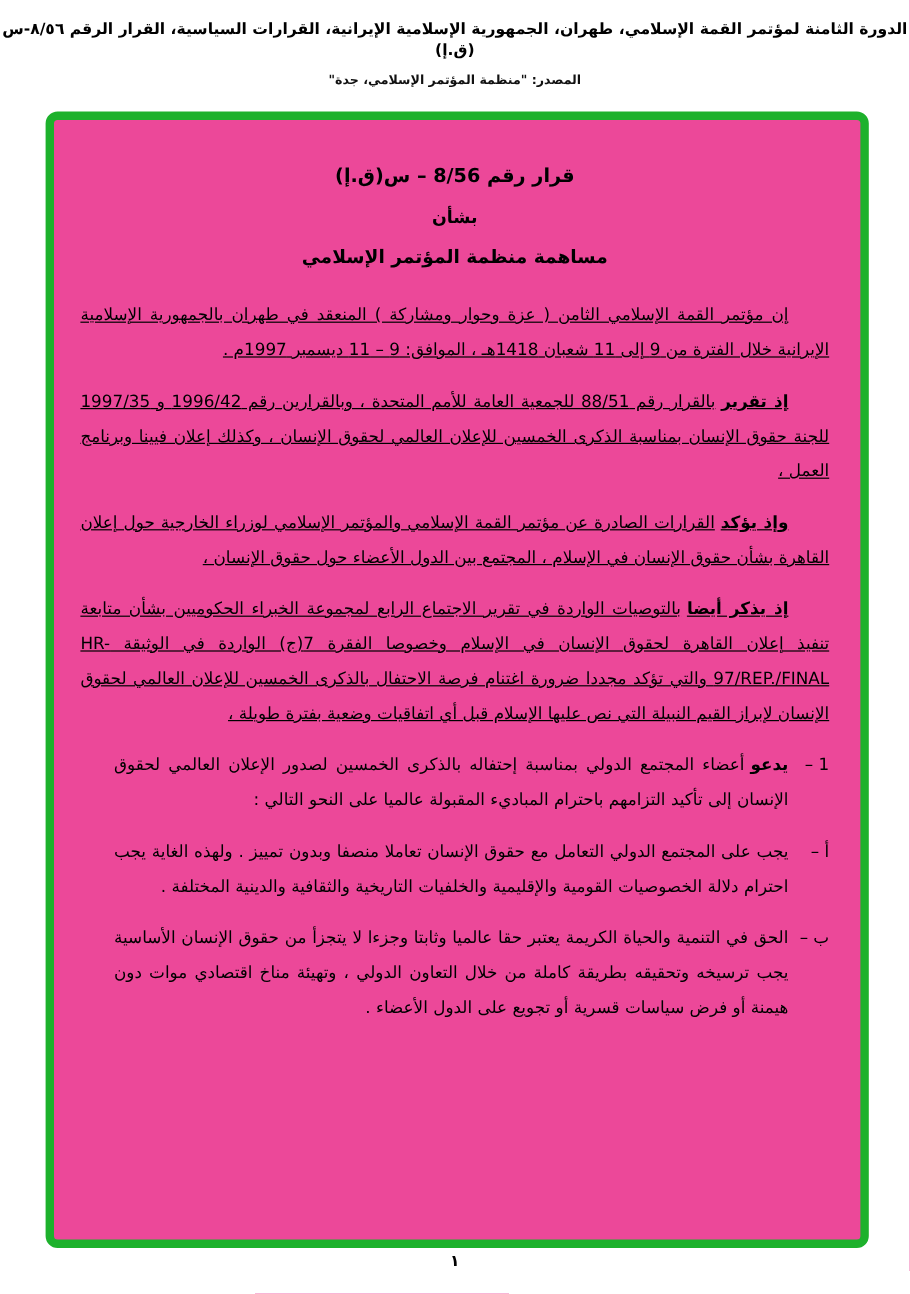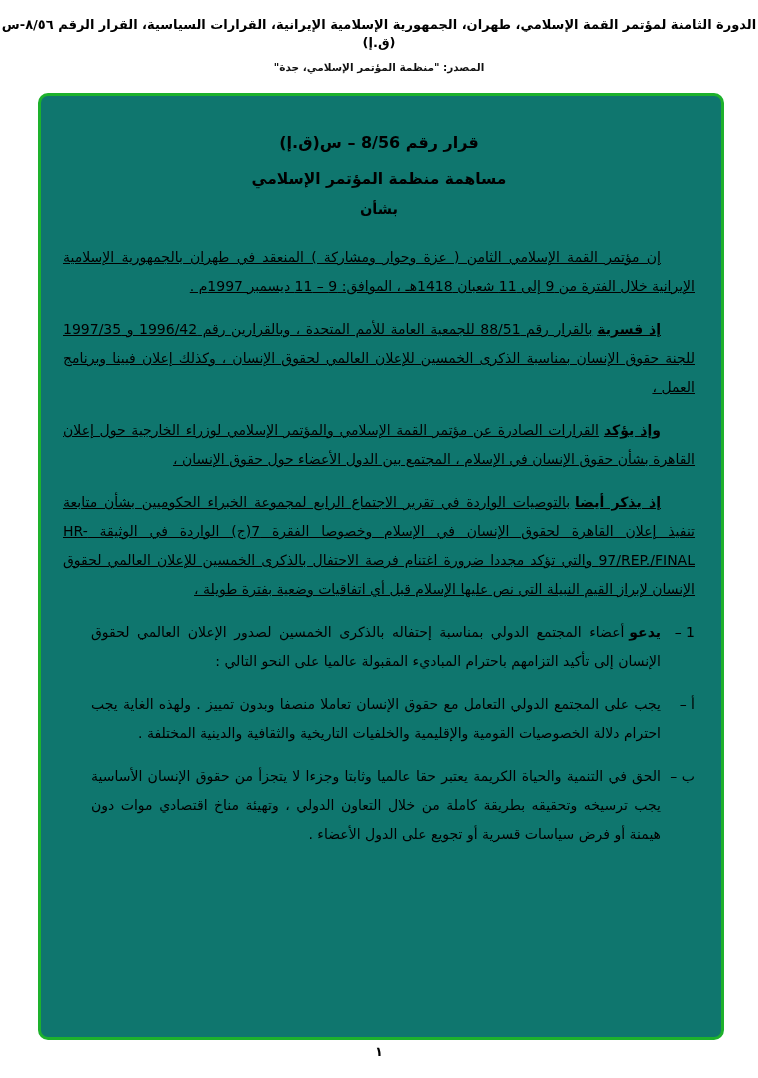--- a/index.html
+++ b/index.html
@@ -20,22 +20,22 @@
     font-size:13px;font-weight:bold;letter-spacing:0;
     line-height:18px;
     text-align:center;
   }
   .doc-header .h2{
     font-size:10.5px;font-weight:bold;margin-top:9px;color:#111;
   }
 
   .page-border{
     position:absolute;left:38px;top:93px;width:686px;height:947px;
-    border:3px solid #701a75;border-radius:10px;
-    box-sizing:border-box;background:#0f766e;
+    border:7px solid #701a75;border-radius:10px;
+    box-sizing:border-box;background:#ec4899;
     overflow:hidden;
   }
   .content{
     direction:rtl;
     padding:36px 26px 0 22px;
   }
   .title-block{text-align:center;margin-bottom:24px;}
   .title-block .t{font-weight:bold;}
   .t-main{font-size:16px;line-height:22px;margin-bottom:14px;}
   .t-re{font-size:14.5px;line-height:20px;margin-bottom:11px;}
@@ -77,27 +77,27 @@
 <div class="doc-header">
   <div class="h1" data-bind="header.line1">الدورة الثامنة لمؤتمر القمة الإسلامي، طهران، الجمهورية الإسلامية الإيرانية، القرارات السياسية، القرار الرقم ٨/٥٦-س (ق.إ)</div>
   <div class="h2" data-bind="header.line2">المصدر: "منظمة المؤتمر الإسلامي، جدة"</div>
 </div>
 
 <div class="page-border" style="border-color: rgb(29, 177, 44);">
   <div class="content">
 
     <div class="title-block">
       <div class="t t-main" data-bind="document.title.line1">قرار رقم 8/56 – س(ق.إ)</div>
+      <div class="t t-re" data-bind="document.title.line2">بشأن</div>
       <div class="t t-sub" data-bind="document.title.line3">مساهمة منظمة المؤتمر الإسلامي</div>
-      <div class="t t-re" data-bind="document.title.line2">بشأن</div>
     </div>
 
     <div class="body-text">
       <p class="para"><span data-bind="document.paragraphs.0.text">إن مؤتمر القمة الإسلامي الثامن ( عزة وحوار ومشاركة ) المنعقد في طهران بالجمهورية الإسلامية الإيرانية خلال الفترة من 9 إلى 11 شعبان 1418هـ ، الموافق: 9 – 11 ديسمبر 1997م .</span></p>
-      <p class="para"><b class="lead" data-bind="document.paragraphs.1.lead">إذ قسرية</b><span data-bind="document.paragraphs.1.text">بالقرار رقم 88/51 للجمعية العامة للأمم المتحدة ، وبالقرارين رقم 1996/42 و 1997/35 للجنة حقوق الإنسان بمناسبة الذكرى الخمسين للإعلان العالمي لحقوق الإنسان ، وكذلك إعلان فيينا وبرنامج العمل ،</span></p>
+      <p class="para"><b class="lead" data-bind="document.paragraphs.1.lead">إذ تقرير</b><span data-bind="document.paragraphs.1.text">بالقرار رقم 88/51 للجمعية العامة للأمم المتحدة ، وبالقرارين رقم 1996/42 و 1997/35 للجنة حقوق الإنسان بمناسبة الذكرى الخمسين للإعلان العالمي لحقوق الإنسان ، وكذلك إعلان فيينا وبرنامج العمل ،</span></p>
       <p class="para"><b class="lead" data-bind="document.paragraphs.2.lead">وإذ يؤكد</b><span data-bind="document.paragraphs.2.text">القرارات الصادرة عن مؤتمر القمة الإسلامي والمؤتمر الإسلامي لوزراء الخارجية حول إعلان القاهرة بشأن حقوق الإنسان في الإسلام ، المجتمع بين الدول الأعضاء حول حقوق الإنسان ،</span></p>
       <p class="para"><b class="lead" data-bind="document.paragraphs.3.lead">إذ يذكر أيضا</b><span data-bind="document.paragraphs.3.text">بالتوصيات الواردة في تقرير الاجتماع الرابع لمجموعة الخبراء الحكوميين بشأن متابعة تنفيذ إعلان القاهرة لحقوق الإنسان في الإسلام وخصوصا الفقرة 7(ج) الواردة في الوثيقة HR-97/REP./FINAL والتي تؤكد مجددا ضرورة اغتنام فرصة الاحتفال بالذكرى الخمسين للإعلان العالمي لحقوق الإنسان لإبراز القيم النبيلة التي نص عليها الإسلام قبل أي اتفاقيات وضعية بفترة طويلة ،</span></p>
     </div>
 
     <div class="body-text">
       <div class="item">
         <span class="marker" data-bind="document.items.0.marker">1 –</span>
         <span class="itext"><b class="lead" data-bind="document.items.0.lead">يدعو</b><span data-bind="document.items.0.text">أعضاء المجتمع الدولي بمناسبة إحتفاله بالذكرى الخمسين لصدور الإعلان العالمي لحقوق الإنسان إلى تأكيد التزامهم باحترام المباديء المقبولة عالميا على النحو التالي :</span></span>
       </div>
       <div class="item">

